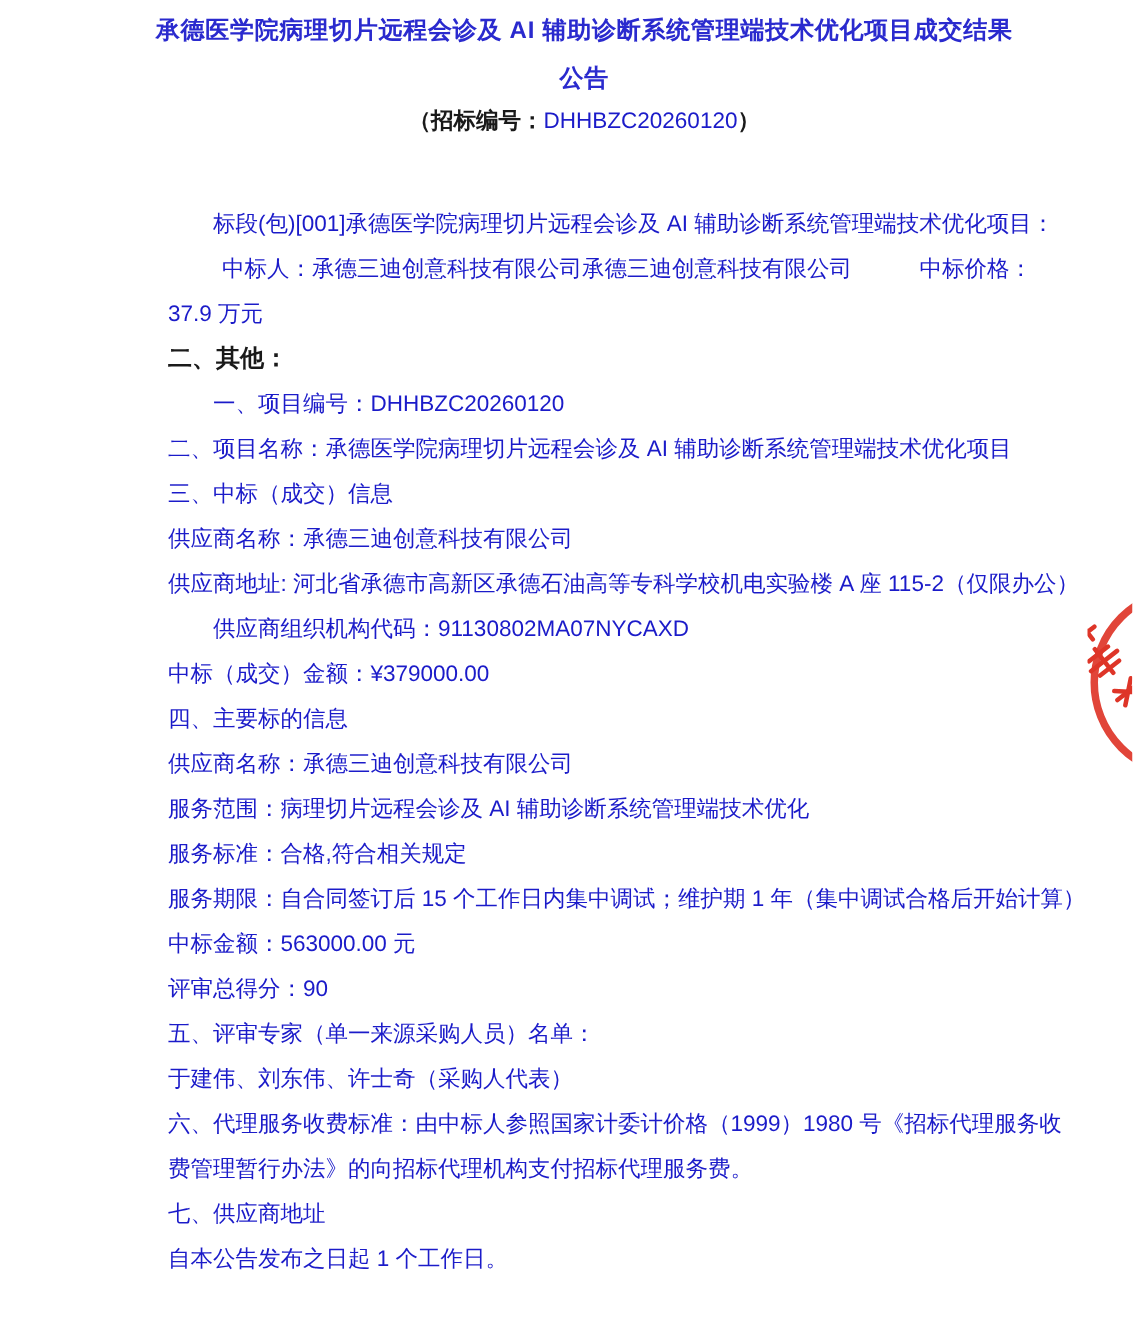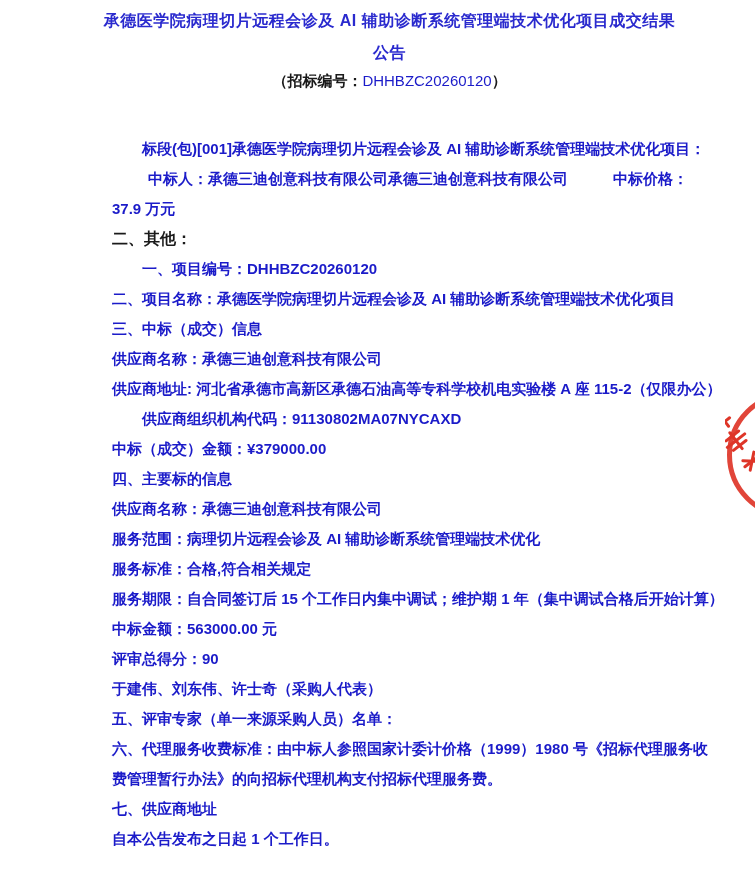--- a/index.html
+++ b/index.html
@@ -56,21 +56,21 @@
   }
   .line {
     height: 30px;
     display: flex;
     align-items: center;
     white-space: nowrap;
   }
   .line.body {
     color: #1b1bc9;
     font-size: 15px;
-    font-weight: bold;
+    font-weight: normal;
   }
   .line.heading {
     color: #1a1a1a;
     font-size: 16px;
     font-weight: bold;
   }
   .indent-1 { padding-left: 30px; }
   .indent-2 { padding-left: 36px; }
   .seal {
     position: absolute;
@@ -115,22 +115,22 @@
       <div class="line body">供应商地址: 河北省承德市高新区承德石油高等专科学校机电实验楼 A 座 115-2（仅限办公）</div>
       <div class="line body indent-1">供应商组织机构代码：91130802MA07NYCAXD</div>
       <div class="line body">中标（成交）金额：¥379000.00</div>
       <div class="line body">四、主要标的信息</div>
       <div class="line body">供应商名称：承德三迪创意科技有限公司</div>
       <div class="line body">服务范围：病理切片远程会诊及 AI 辅助诊断系统管理端技术优化</div>
       <div class="line body">服务标准：合格,符合相关规定</div>
       <div class="line body">服务期限：自合同签订后 15 个工作日内集中调试；维护期 1 年（集中调试合格后开始计算）</div>
       <div class="line body">中标金额：563000.00 元</div>
       <div class="line body">评审总得分：90</div>
+      <div class="line body">五、评审专家（单一来源采购人员）名单：</div>
       <div class="line body">于建伟、刘东伟、许士奇（采购人代表）</div>
-      <div class="line body">五、评审专家（单一来源采购人员）名单：</div>
       <div class="line body">六、代理服务收费标准：由中标人参照国家计委计价格（1999）1980 号《招标代理服务收</div>
       <div class="line body">费管理暂行办法》的向招标代理机构支付招标代理服务费。</div>
       <div class="line body">七、供应商地址</div>
       <div class="line body">自本公告发布之日起 1 个工作日。</div>
     </div>
 
   <div class="seal"></div>
   <svg class="seal-glyphs" viewBox="0 0 30 90" xmlns="http://www.w3.org/2000/svg">
     <g stroke="#de3528" stroke-width="3" stroke-linecap="round" fill="none" transform="rotate(-38 15 45)">
       <path d="M 8 14 L 26 14 M 12 8 L 12 20 M 20 8 L 20 20"></path>

